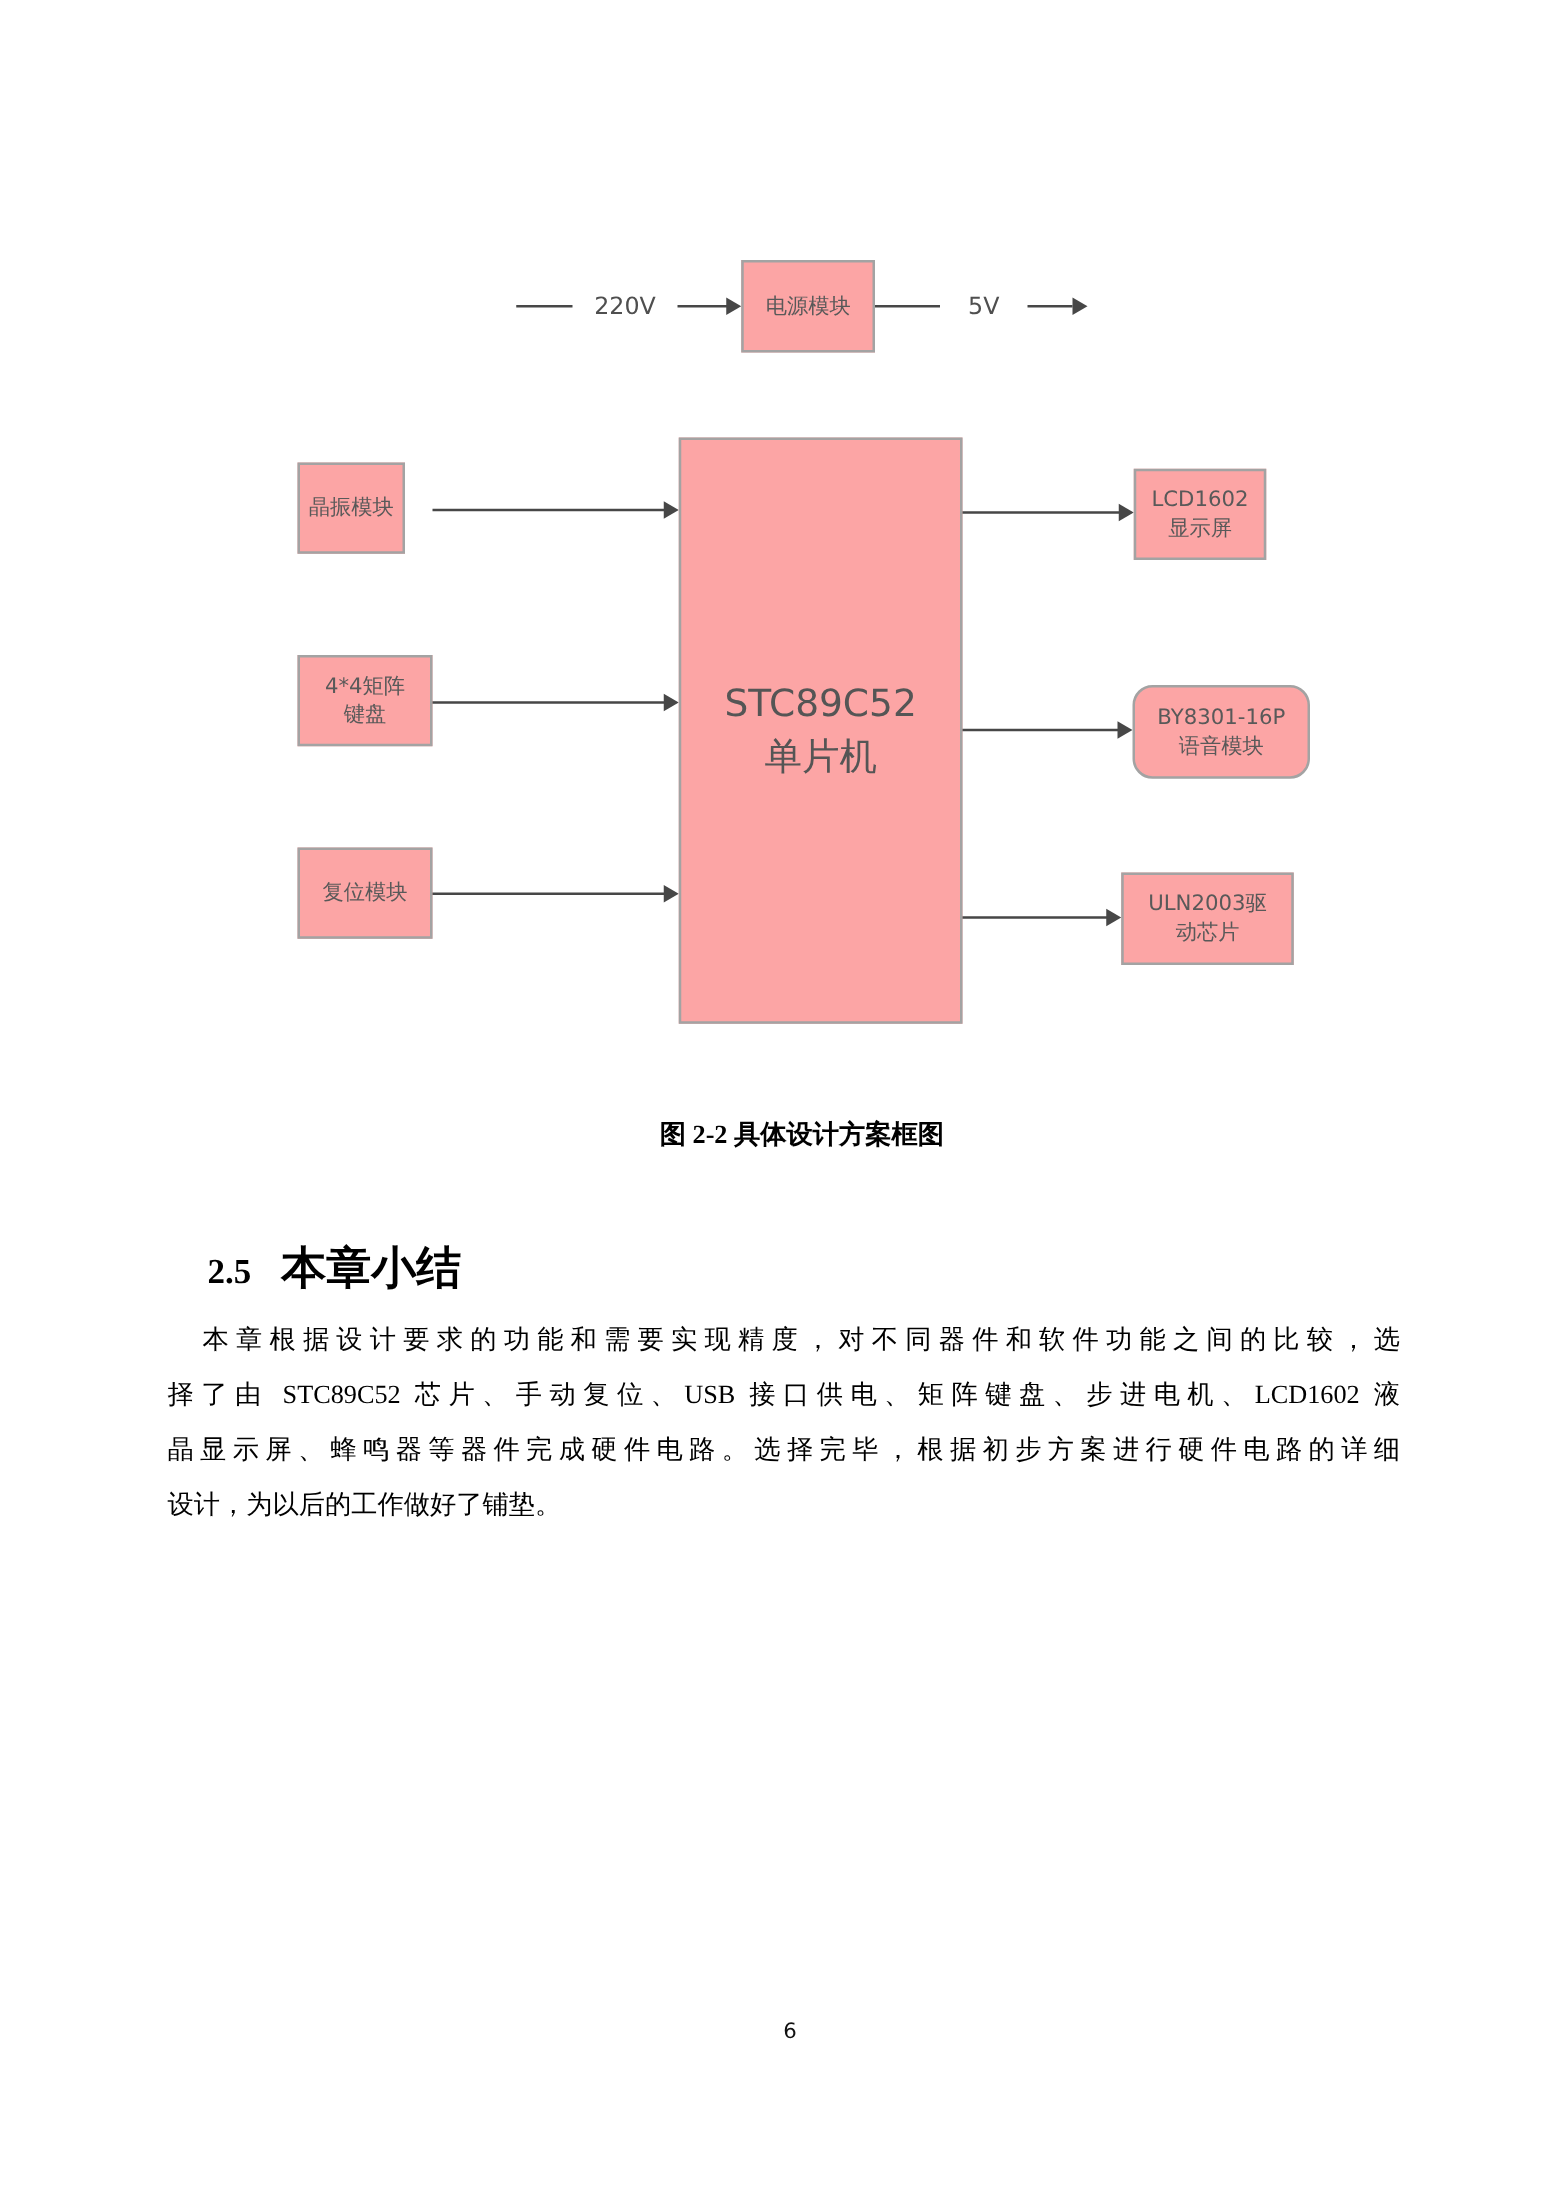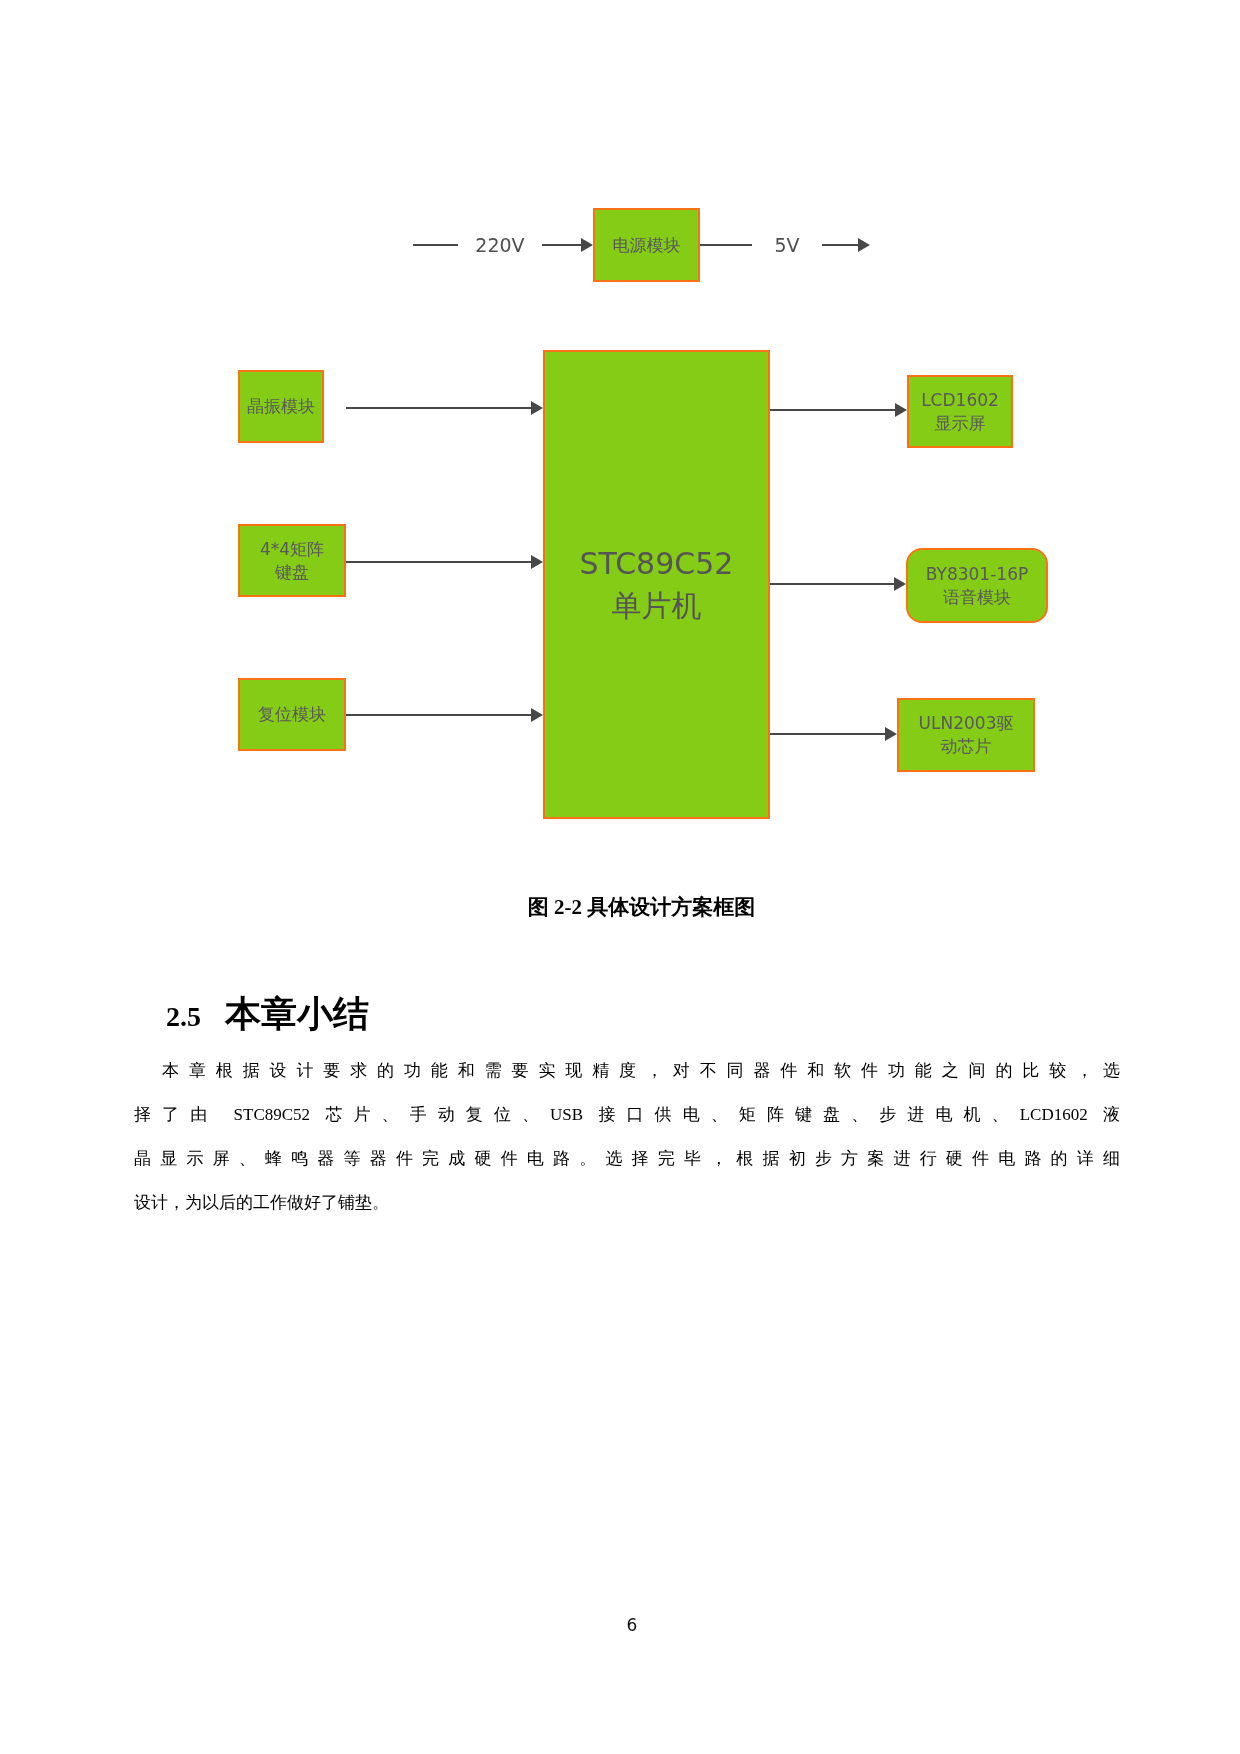--- a/index.html
+++ b/index.html
@@ -4,21 +4,21 @@
 <style>
   html,body { margin:0; padding:0; background:#ffffff; }
   .page {
     position:relative; width:1240px; height:1754px; margin:0 auto;
     background:#ffffff; overflow:hidden;
     font-family:"Liberation Serif", serif; color:#000;
   }
   
   .box {
     position:absolute; box-sizing:border-box;
-    border:2px solid #f97316; background:#84cc16;
+    border:2px solid #a3a3a3; background:#fca5a5;
     display:flex; flex-direction:column; align-items:center; justify-content:center;
     color:#595959; text-align:center;
     font-family:"DejaVu Sans","Liberation Sans",sans-serif;
     font-size:17px; line-height:1.35;
   }
   .box.mcu { font-size:30px; line-height:1.4; color:#555; }
   .hline { position:absolute; height:2px; background:#474747; }
   .ahead {
     position:absolute; width:0; height:0;
     border-top:7px solid transparent; border-bottom:7px solid transparent;
@@ -41,21 +41,21 @@
     display:flex; align-items:baseline; gap:24px;
   }
   .heading .num {
     font-family:"Liberation Serif", serif; font-size:28px; font-weight:600;margin-left:24px;
   }
   .heading .ttl {
     font-family:Liberation Sans, sans-serif; font-size:36px; font-weight:700;
   }
   .body-par {
     position:absolute; left:134px; top:1049px; width:986px;
-    font-size:17px; line-height:44px; color:#000;
+    font-size:21px; line-height:44px; color:#000;
     font-family:"Liberation Serif", serif;
   }
   .body-par .ln { text-align:justify; text-align-last:justify; }
   .body-par .ln.first { text-indent:28px; }
   .body-par .ln.last { text-align:left; text-align-last:left; }
   .page-number {
     position:absolute; left:0; right:0; top:1615px;
     text-align:center; padding-left:24px;
     font-family:"DejaVu Sans","Liberation Sans",sans-serif;
     font-size:17px; color:#111;

